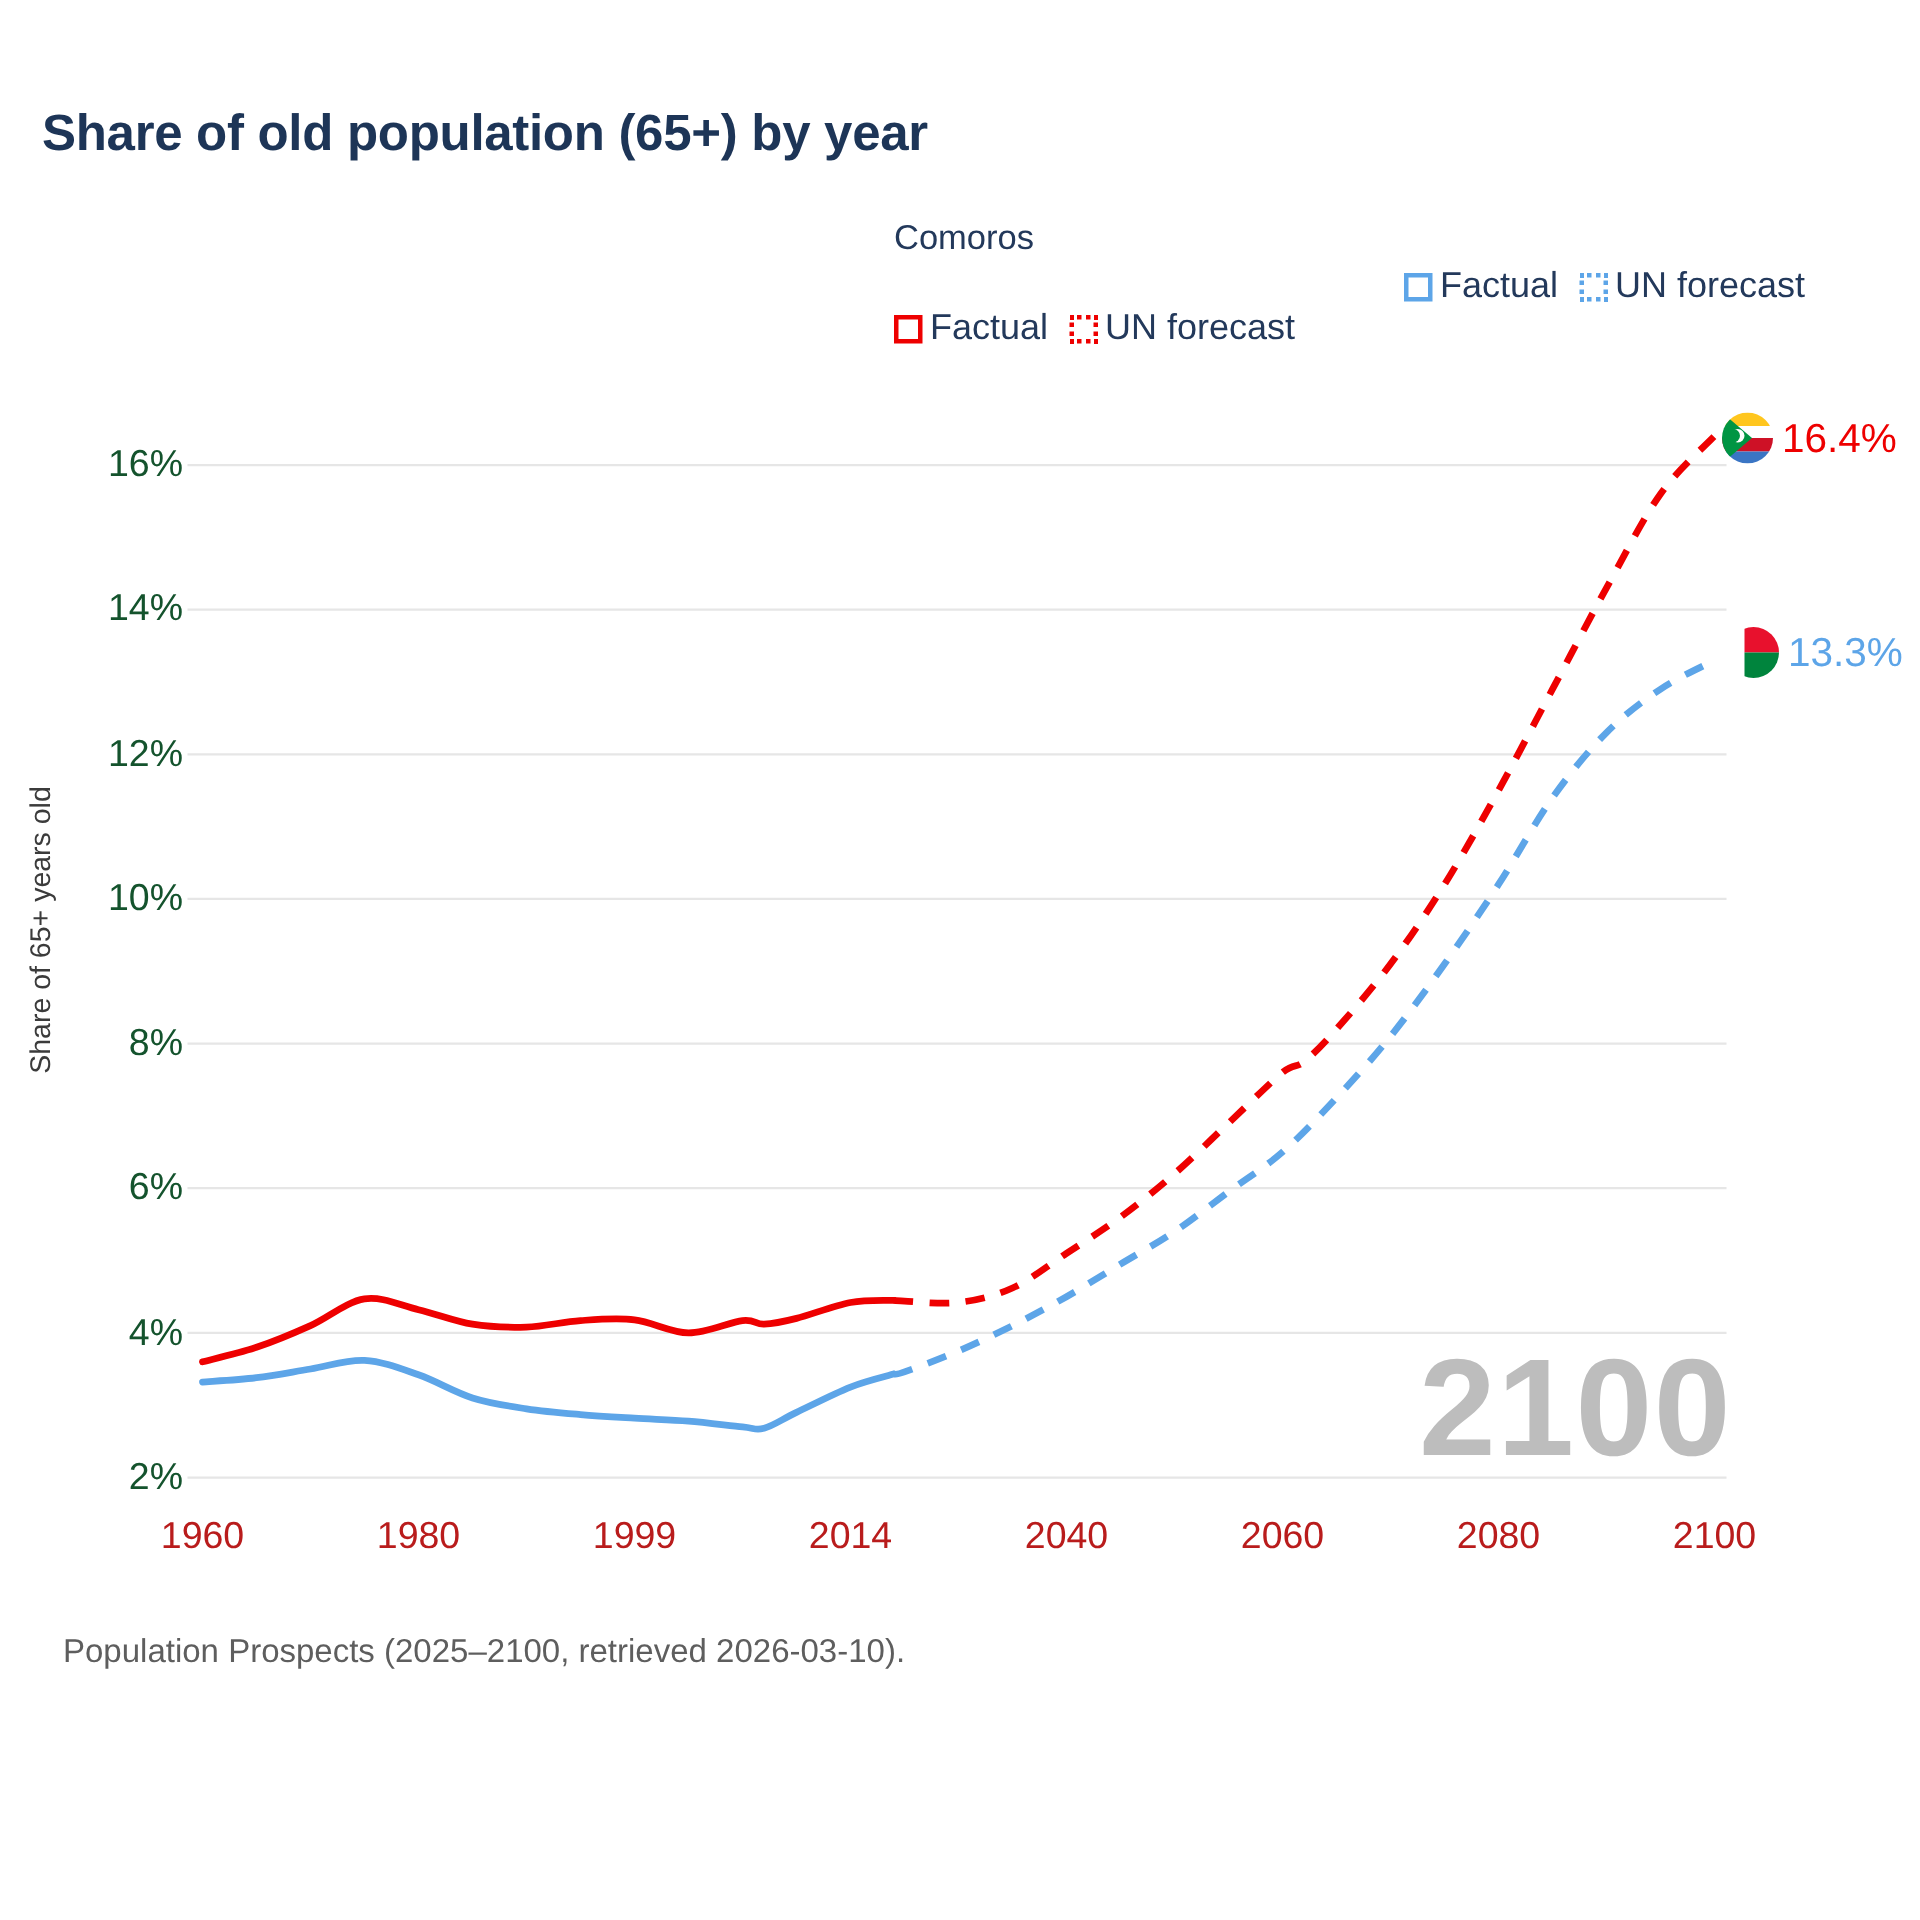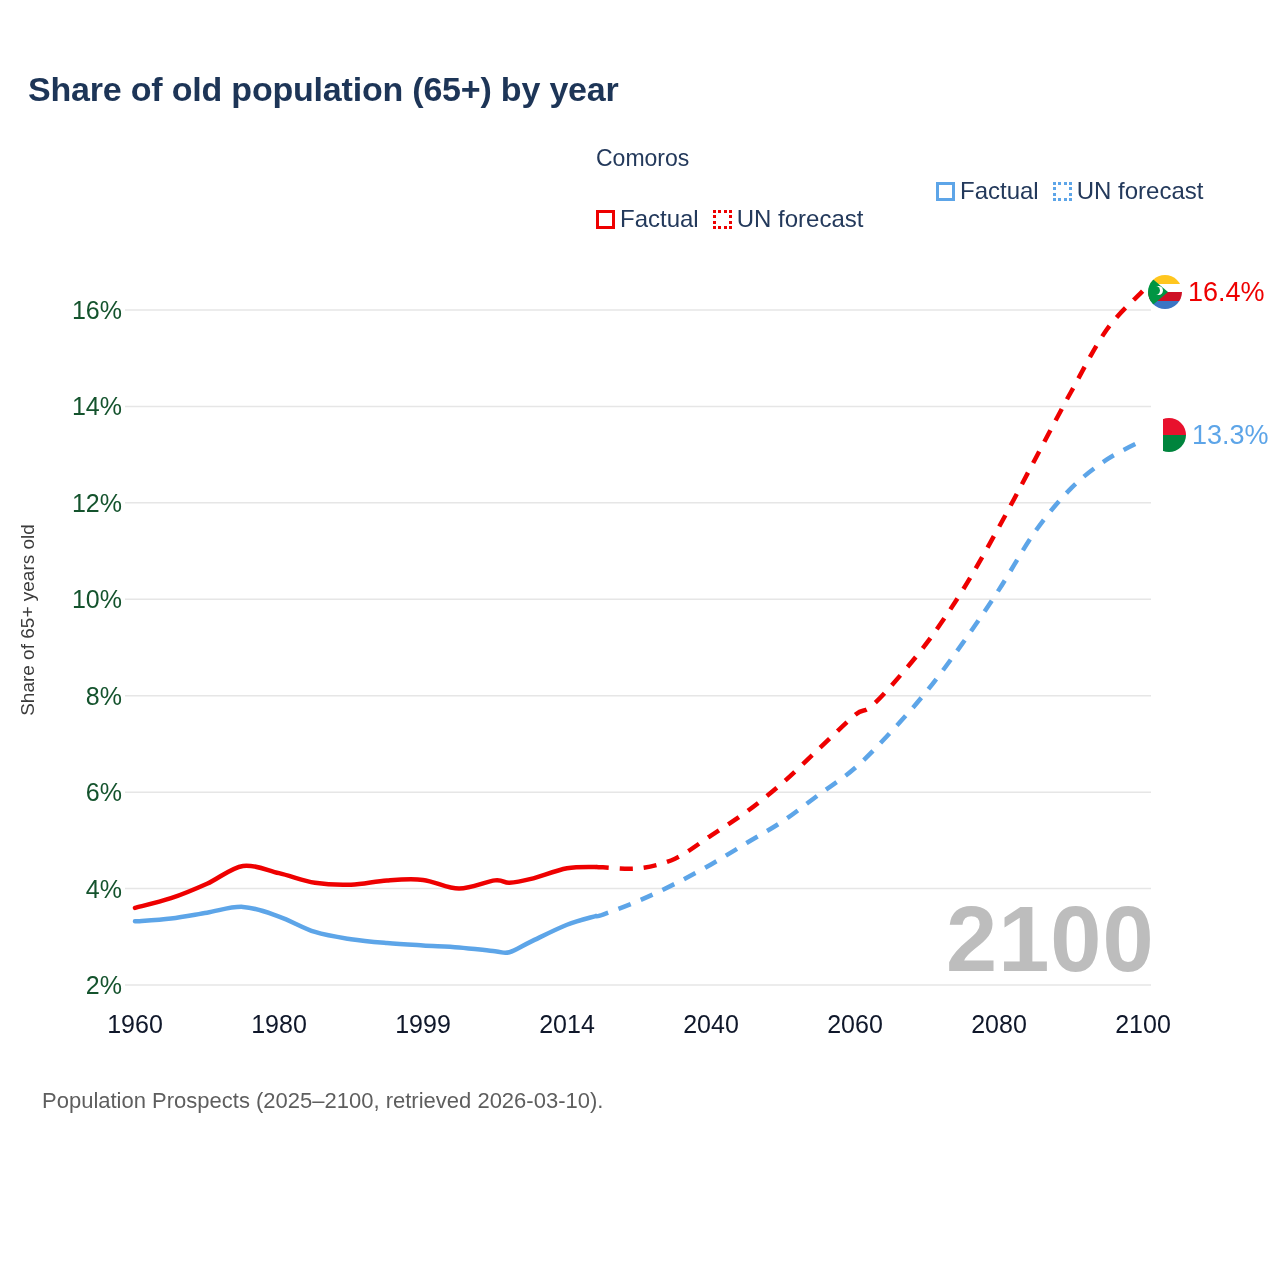--- a/index.html
+++ b/index.html
@@ -105,21 +105,21 @@
   #x-ticks {
     position: absolute;
     left: 0;
     top: 1010px;
     width: 1280px;
     height: 40px;
   }
   .xtick {
     position: absolute;
     font-size: 25px;
-    color: #0f172a;
+    color: #b91c1c;
     transform: translateX(-50%);
     white-space: nowrap;
   }
   #y-axis-title {
     position: absolute;
     left: 28px;
     top: 620px;
     font-size: 19px;
     color: #3b3b3b;
     transform: translate(-50%, -50%) rotate(-90deg);

